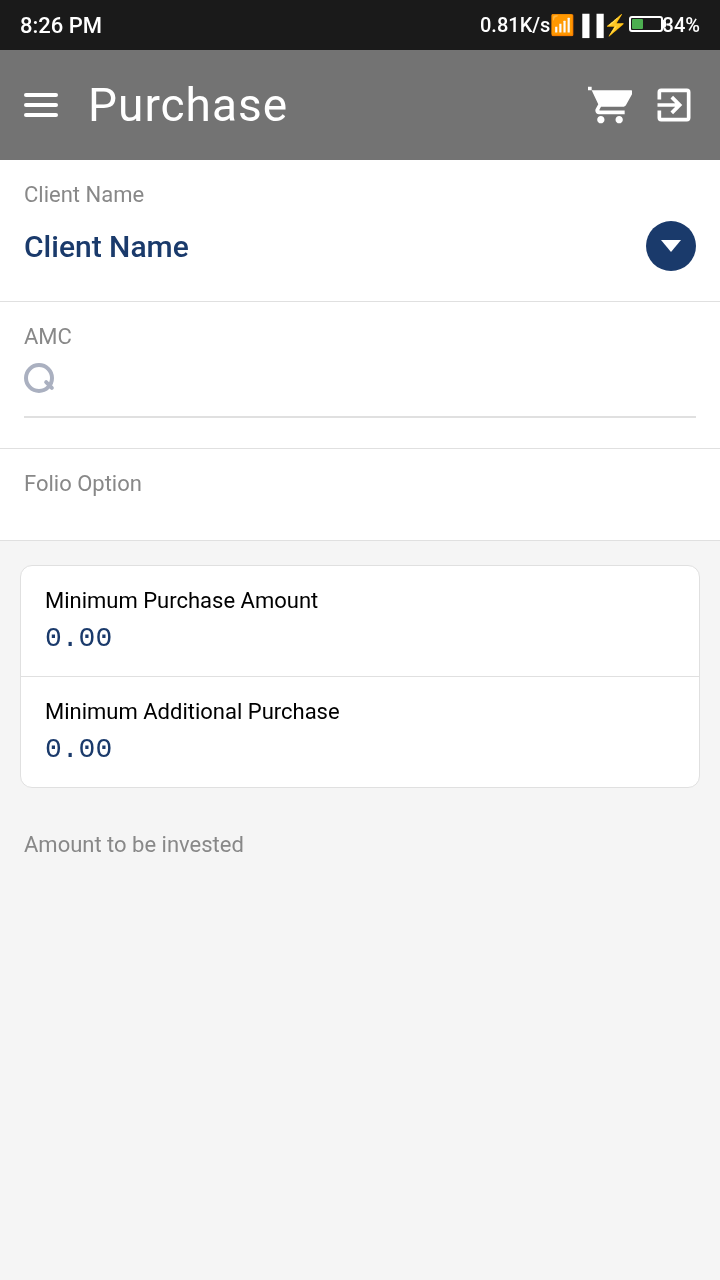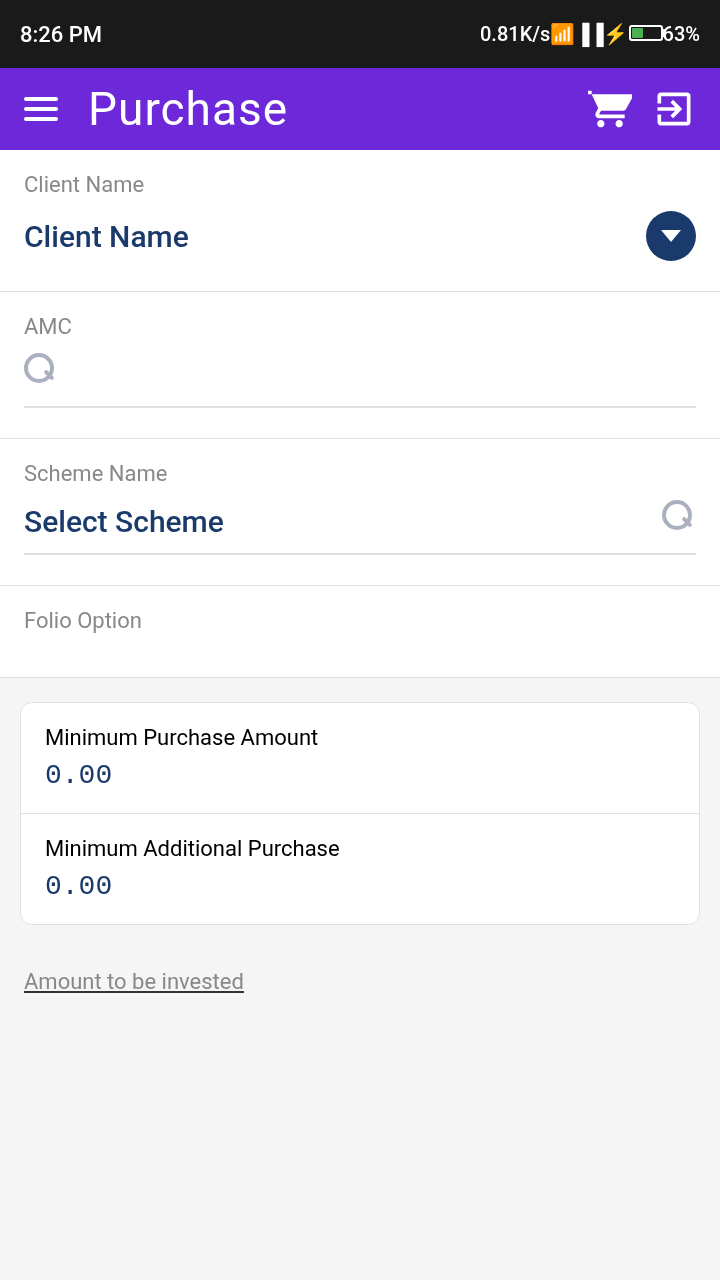--- a/index.html
+++ b/index.html
@@ -14,21 +14,21 @@
     }
 
     
     .status-bar {
       background: #1a1a1a;
       color: #fff;
       display: flex;
       justify-content: space-between;
       align-items: center;
       padding: 16px 20px;
-      height: 68px;
+      height: 50px;
       font-size: 22px;
       font-weight: 500;
     }
     .status-right {
       display: flex;
       align-items: center;
       gap: 0;
       font-size: 20px;
     }
     .battery-body {
@@ -55,27 +55,27 @@
       left: 1px;
       top: 1px;
       height: calc(100% - 2px);
       width: 39%;
       background: #4caf50;
       border-radius: 1px;
     }
 
     
     .app-header {
-      background: #6d28d9;
+      background: #737373;
       color: #fff;
       display: flex;
       align-items: center;
       justify-content: space-between;
       padding: 0 24px;
-      height: 82px;
+      height: 110px;
     }
     .header-left {
       display: flex;
       align-items: center;
       gap: 30px;
     }
     .hamburger-icon {
       font-size: 36px;
       cursor: pointer;
       line-height: 1;
@@ -182,21 +182,20 @@
       font-size: 28px;
       color: #1a3a6b;
       font-weight: 500;
       font-family: Liberation Mono, monospace;
     }
 
     
     .amount-section {
       padding: 20px 12px 10px 24px;
       background: #f5f5f5;
-      text-decoration: underline;
     }
     .amount-label {
       font-size: 22px;
       color: #888;
     }
 
     
     .search-glyph {
       display: inline-block;
       position: relative;
@@ -252,21 +251,21 @@
 
     <span>▐▐</span>
 
     <span>⚡</span>
 
     <span>
       <div class="battery-body">
         <div class="battery-fill"></div>
       </div>
     </span>
-    <span>63%</span>
+    <span>34%</span>
   </div>
 </div>
 
 <div class="app-header">
   <div class="header-left">
     <div class="hamburger-icon">
       <span></span>
       <span></span>
       <span></span>
     </div>
@@ -297,30 +296,20 @@
   <div class="form-field">
     <div class="field-label">AMC</div>
     <div class="field-value">
       <div class="search-icon-box">
         <div class="search-glyph"></div>
       </div>
     </div>
     <div class="field-divider"></div>
   </div>
 
-  <div class="form-field">
-    <div class="field-label">Scheme Name</div>
-    <div class="field-value">
-      <span>Select Scheme</span>
-      <div class="search-icon-box">
-        <div class="search-glyph"></div>
-      </div>
-    </div>
-    <div class="field-divider"></div>
-  </div>
 
 
   <div class="form-field">
     <div class="field-label">Folio Option</div>
   </div>
 
 </div>
 
 <div class="info-card">
   <div class="info-card-row">

